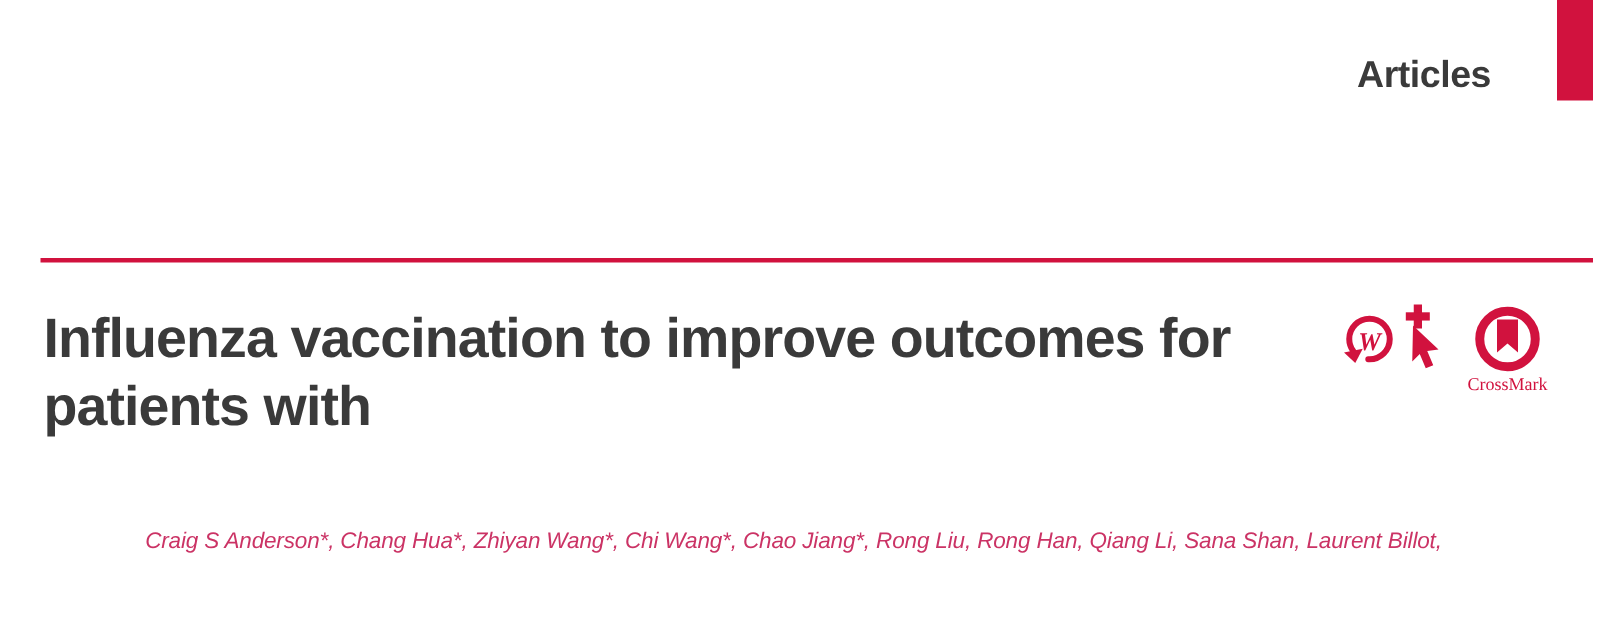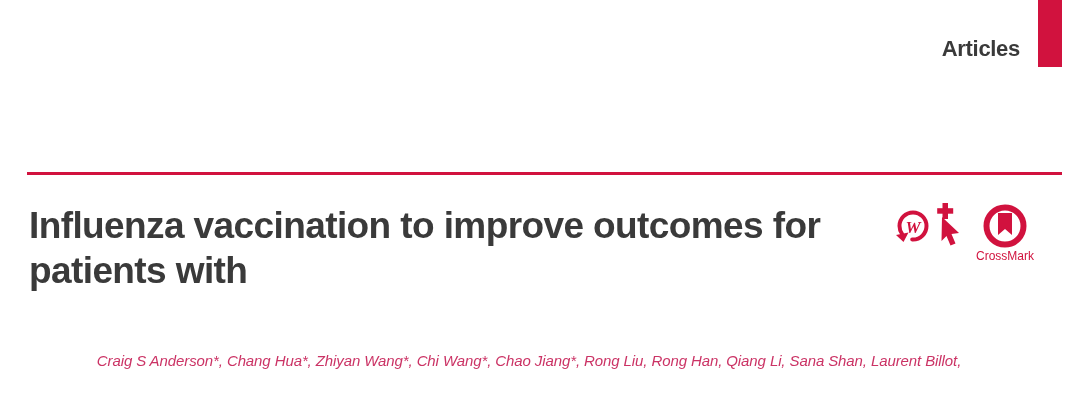--- a/index.html
+++ b/index.html
@@ -12,22 +12,22 @@
     position: relative;
     width: 1080px;
     height: 413px;
     background: #ffffff;
     overflow: hidden;
   }
   
   .masthead-label {
     position: absolute;
     top: 36px;
-    right: 60px;
-    font-size: 22px;
+    right: 86px;
+    font-size: 25px;
     font-weight: bold;
     color: #3a3a3a;
     letter-spacing: -0.3px;
   }
   .masthead-bar {
     position: absolute;
     top: 0;
     left: 1038px;
     width: 24px;
     height: 67px;
@@ -78,21 +78,21 @@
     height: 64px;
     color: #d1123e;
   }
   .icon-weblink { position: absolute; left: 0; top: 6px; }
   .icon-pointer-plus { position: absolute; left: 40px; top: 0; }
   .icon-crossmark { position: absolute; left: 76px; top: 2px; width: 72px; text-align: center; }
   .icon-crossmark svg { display: block; margin: 0 auto; }
   .crossmark-label {
     display: block;
     margin-top: 1px;
-    font-family: Liberation Sans, sans-serif;
+    font-family: Liberation Serif, serif;
     font-style: normal;
     font-size: 12px;
     color: #d1123e;
     letter-spacing: 0;
   }
 </style>
 </head>
 <body>
 
 <div class="page">

